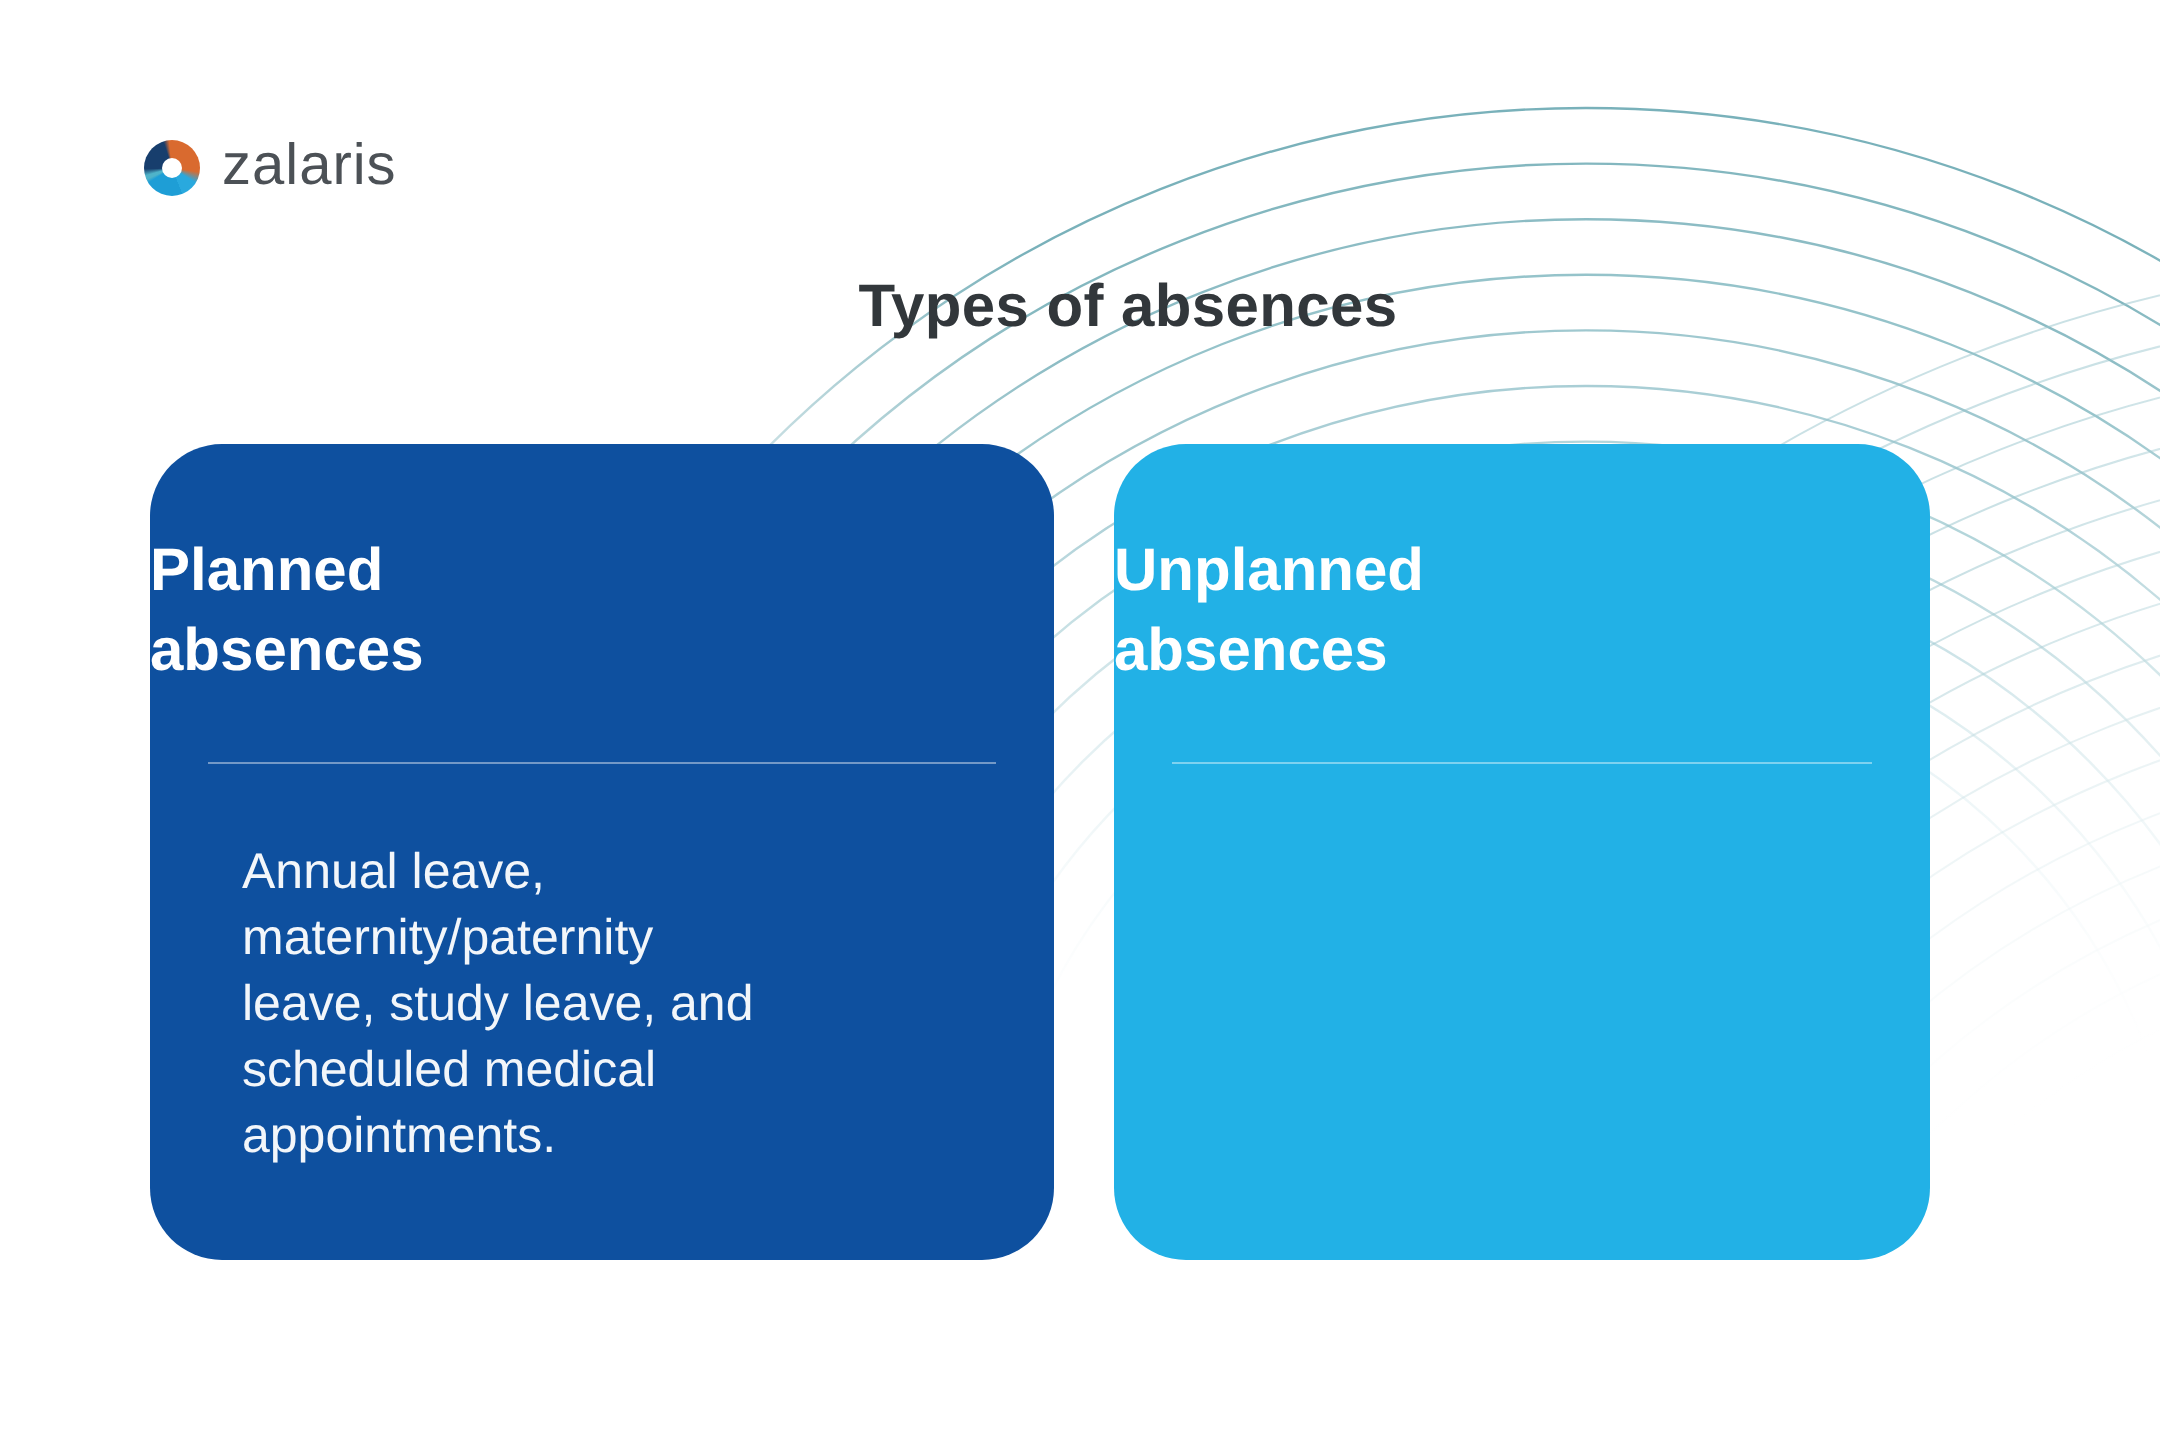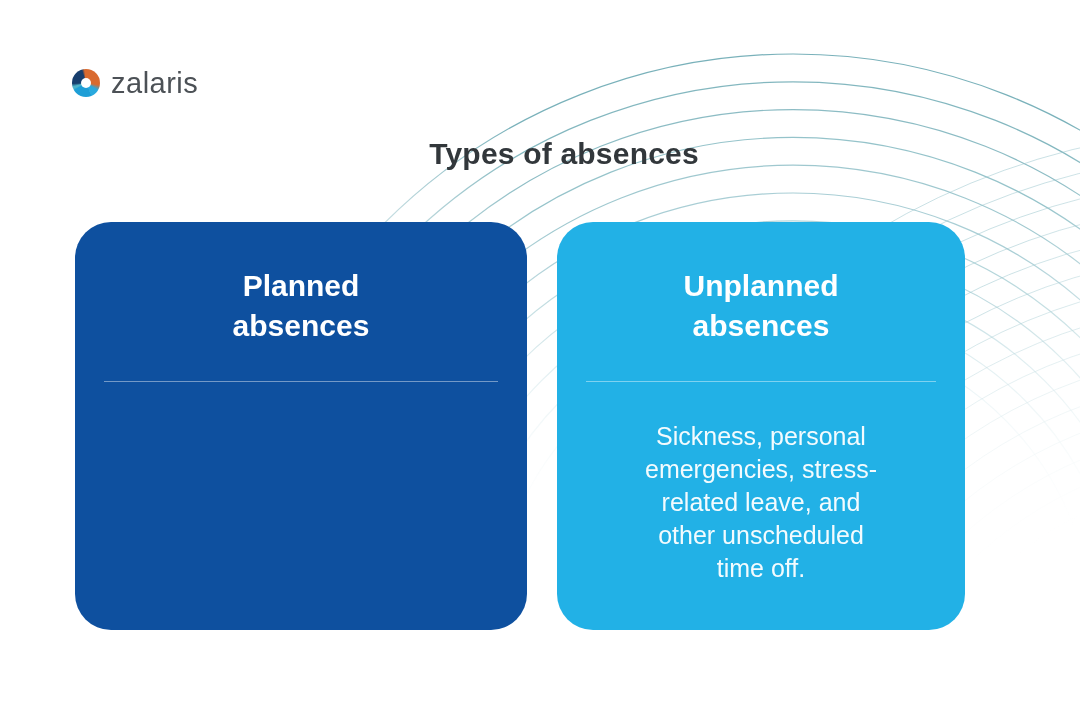--- a/index.html
+++ b/index.html
@@ -30,21 +30,21 @@
     pointer-events: none;
     background: linear-gradient(180deg, rgba(255,255,255,0) 45%, rgba(255,255,255,0.85) 74%, #ffffff 90%);
   }
 
   
   .brand {
     position: absolute;
     left: 72px;
     top: 69px;
     display: flex;
-    align-items: flex-start;
+    align-items: flex-end;
     gap: 11px;
     z-index: 2;
   }
   .brand-icon {
     width: 28px;
     height: 28px;
     border-radius: 50%;
     background: conic-gradient(from 0deg,
       #d96a2f 8deg 98deg,
       #29a9de 122deg 158deg,
@@ -88,21 +88,21 @@
     padding-left: 48px;
   }
 
   
   .card {
     position: absolute;
     top: 222px;
     height: 408px;
     border-radius: 36px;
     z-index: 2;
-    text-align: center;
+    text-align: left;
     color: #ffffff;
   }
   .card-planned   { left: 75px;  width: 452px; background: #0e509f; }
   .card-unplanned { left: 557px; width: 408px; background: #22b1e6; }
 
   .card-heading {
     margin-top: 44px;
     font-size: 30px;
     line-height: 40px;
     font-weight: bold;
@@ -165,26 +165,26 @@
     <span class="brand-icon"></span>
     <span class="brand-text">zalaris</span>
   </header>
 
   <h1 class="title">Types of absences</h1>
 
   <section class="card card-planned">
     <h2 class="card-heading">Planned
 absences</h2>
     <hr class="card-divider">
+    <p class="card-body">Annual leave,
+maternity/paternity
+leave, study leave, and
+scheduled medical
+appointments.</p>
   </section>
 
   <section class="card card-unplanned">
     <h2 class="card-heading">Unplanned
 absences</h2>
     <hr class="card-divider">
-    <p class="card-body">Sickness, personal
-emergencies, stress-
-related leave, and
-other unscheduled
-time off.</p>
   </section>
 
 </div>
 
 </body></html>

